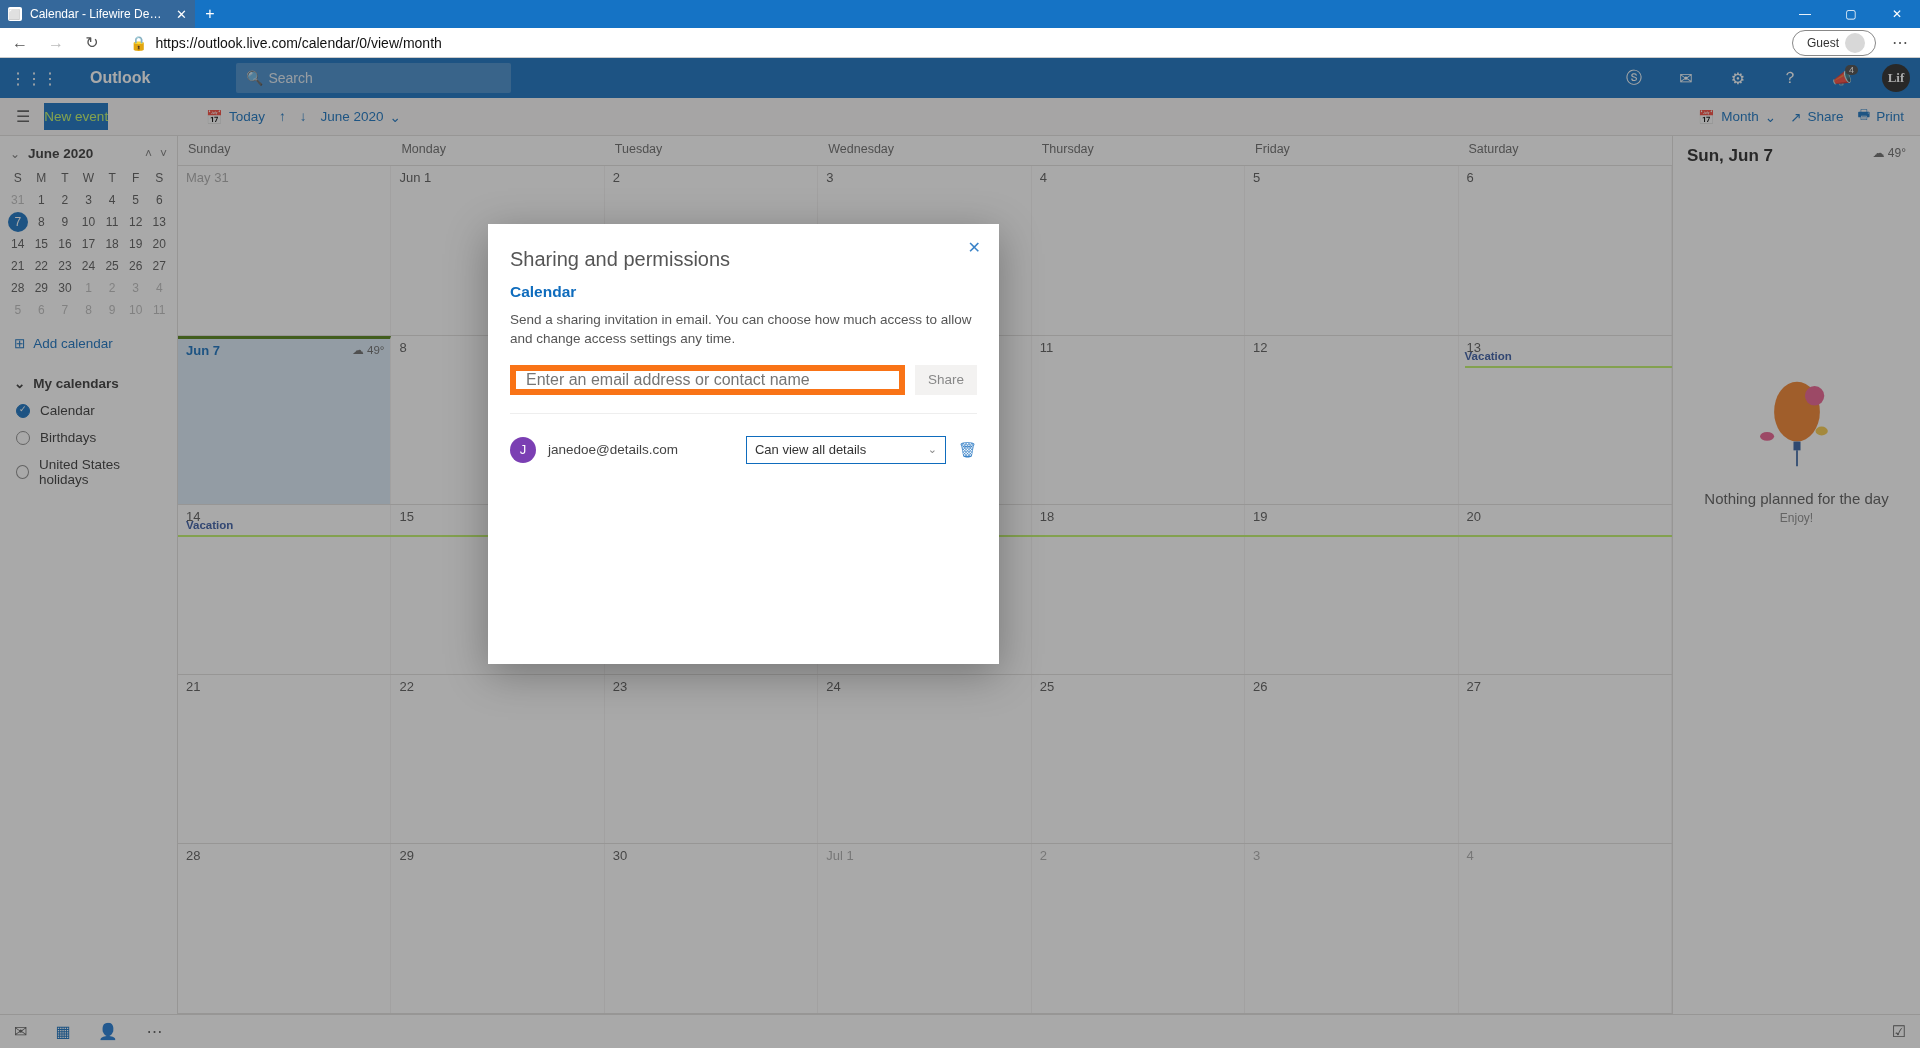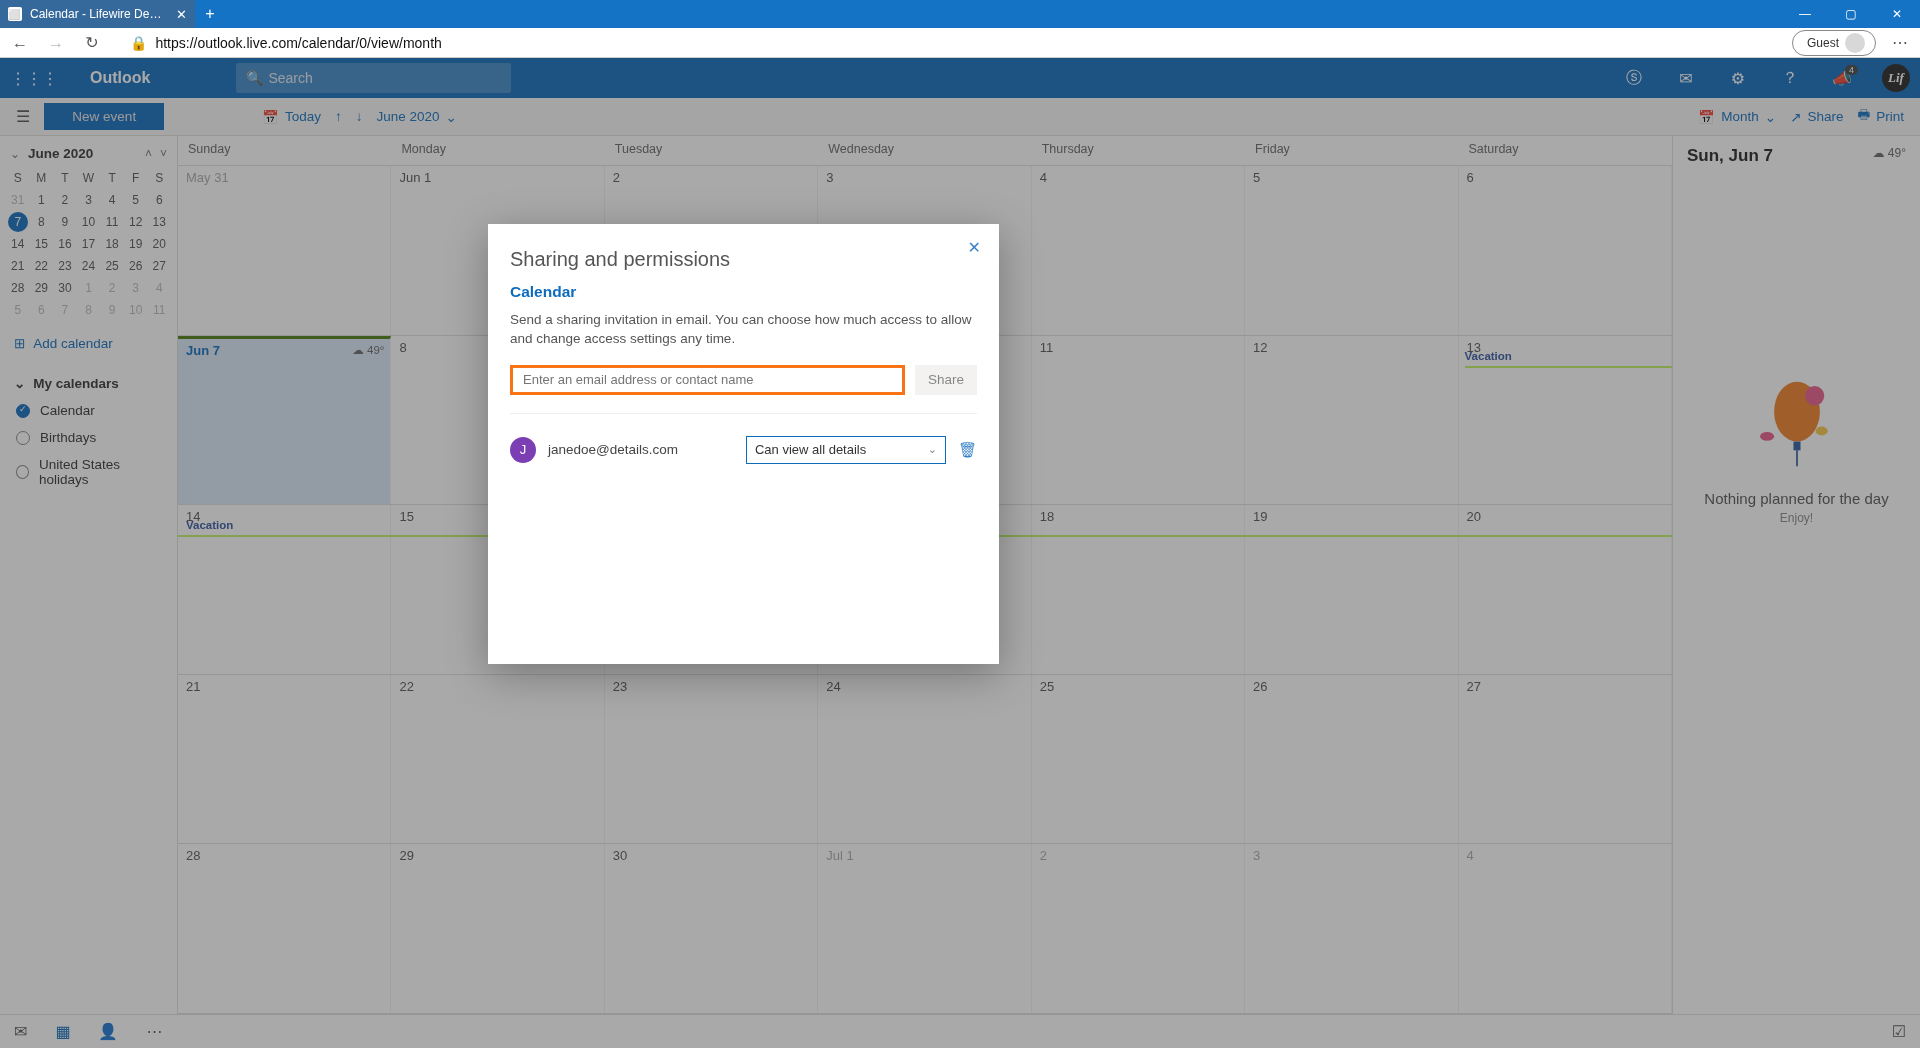--- a/index.html
+++ b/index.html
@@ -28,26 +28,26 @@
 .suitebar .app-name { font-weight:600; font-size:16px; margin-left:16px;}
 .suitebar .waffle { font-size:16px; }
 .search-wrap { margin-left:70px; }
 .searchbox { width:275px; height:30px; background:rgba(255,255,255,.2); border:none; border-radius:2px; padding:0 10px 0 32px; color:#fff; font-size:14px; }
 .searchbox::placeholder { color:#e0eaf3; }
 .search-wrap { position:relative; }
 .search-wrap .search-icon { position:absolute; left:10px; top:7px; color:#e0eaf3; font-size:14px;}
 .suitebar .spacer { flex:1; }
 .suitebar .ico { width:36px; text-align:center; font-size:16px; position:relative; }
 .badge { position:absolute; top:-4px; right:2px; background:#444; color:#fff; font-size:9px; border-radius:8px; padding:0 4px;}
-.avatar { width:28px; height:28px; border-radius:50%; background:#222; color:#fff; font-style:italic; font-family:Georgia,serif; display:flex; align-items:center; justify-content:center; font-size:13px; font-weight:bold; margin-left:6px;}
+.avatar { width:28px; height:28px; border-radius:50%; background:#222; color:#fff; font-family:Georgia,serif; display:flex; align-items:center; justify-content:center; font-size:13px; font-weight:bold; margin-left:6px;}
 
 
 .cmdbar { height:38px; background:#faf9f8; border-bottom:1px solid #e1dfdd; display:flex; align-items:center; padding:0 16px; gap:14px; color:#3b3a39; font-size:13.5px; }
 .hamburger { font-size:16px; color:#555; }
-.new-event { background:#0f6cbd; color:#e5e5e5; padding:6px 28px; font-size:13.5px; border:none; }
+.new-event { background:#0f6cbd; color:#bef264; padding:6px 0; font-size:13.5px; border:none; }
 .cmdbar .spacer { flex:1; }
 .cmd-item { display:flex; align-items:center; gap:6px; color:#106ebe; }
 
 
 .main { display:flex; height:calc(1048px - 28px - 30px - 40px - 38px - 34px); }
 .leftcol { width:178px; border-right:1px solid #e1dfdd; padding:10px 0 4px; font-size:13px; }
 .mini-hdr { display:flex; align-items:center; padding:0 10px 6px; gap:8px; }
 .mini-hdr .month-label { flex:1; font-weight:600; font-size:13.5px; color:#333; }
 .mini-hdr .chev { color:#777; font-size:12px;}
 .mini-cal { padding:0 6px; }
@@ -96,21 +96,21 @@
 .bottomrail .spacer { flex:1; }
 
 
 .scrim { position:absolute; inset:0; background:rgba(50,50,50,.42); }
 .modal { position:absolute; width:511px; left:488px; top:224px; background:#fff; box-shadow:0 10px 40px rgba(0,0,0,.3); padding:24px 22px 200px; }
 .modal-close { position:absolute; top:14px; right:18px; color:#3a83c8; font-size:16px; }
 .modal h2 { font-weight:400; font-size:20px; color:#555; margin-bottom:12px;}
 .modal .cal-link { color:#0f6cbd; font-size:15.5px; font-weight:600; }
 .modal p.desc { font-size:13.5px; color:#555; margin:10px 0 16px; line-height:1.4;}
 .share-row { display:flex; gap:10px; margin-bottom:22px; padding-bottom:18px; border-bottom:1px solid #eee;}
-.email-input { flex:1; height:30px; border:3px solid #f97316; padding:0 10px; font-size:13px; }
+.email-input { flex:1; height:30px; border:6px solid #f97316; padding:0 10px; font-size:16px; }
 .share-btn { width:62px; background:#f3f2f1; border:none; color:#888; font-size:13.5px; }
 .person-row { display:flex; align-items:center; gap:12px; }
 .person-avatar { width:26px; height:26px; border-radius:50%; background:#7b3fb3; color:#fff; display:flex; align-items:center; justify-content:center; font-size:13px;}
 .person-email { flex:1; font-size:13.5px; color:#444; }
 .perm-select { width:200px; height:28px; border:1px solid #0f6cbd; padding:0 8px; font-size:13px; color:#333; background:#fff; display:flex; align-items:center; justify-content:space-between;}
 .perm-select .chev { color:#888; font-size:11px;}
 .trash { color:#3a83c8; font-size:15px; }
 
 
 .scrim { top:58px; }

